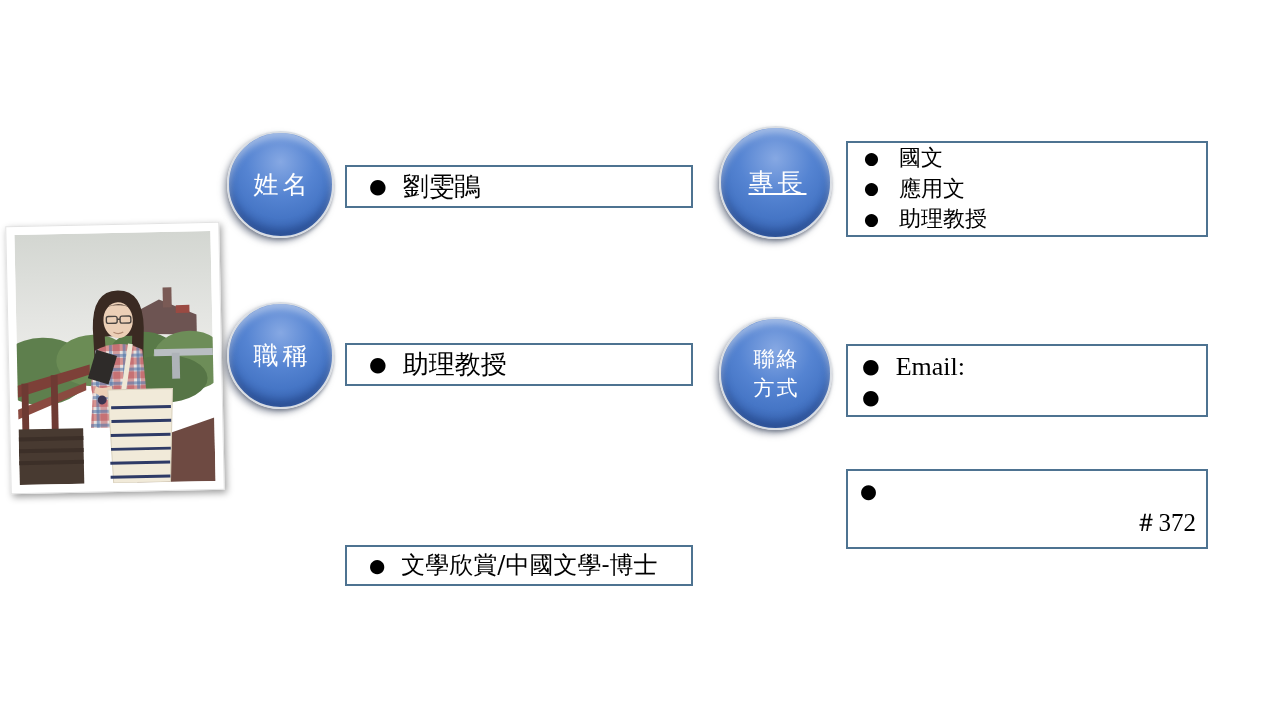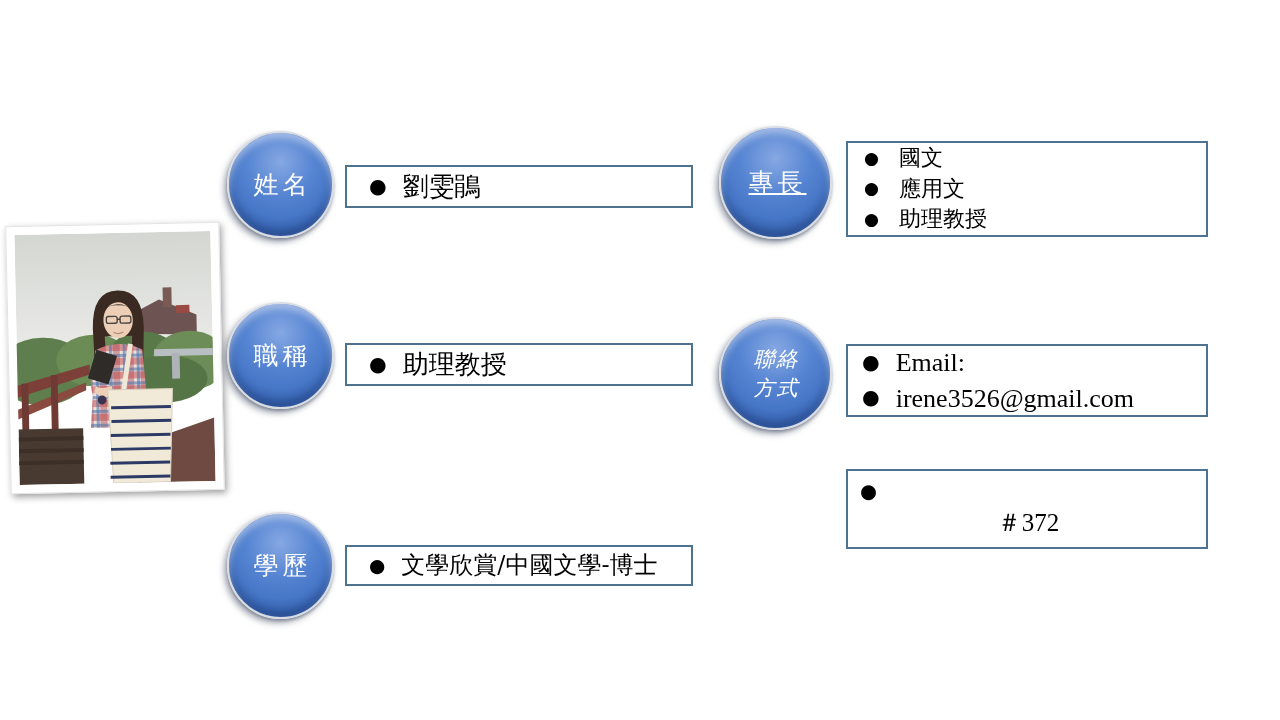--- a/index.html
+++ b/index.html
@@ -25,21 +25,21 @@
     border:2px solid #d9dde3;
     box-shadow:-3px 4px 6px rgba(85,95,115,0.55),
                0 2px 3px rgba(70,80,100,0.4),
                inset 0 5px 7px rgba(255,255,255,0.45),
                inset 0 -7px 9px rgba(15,40,95,0.38);
     color:#ffffff; display:flex; flex-direction:column;
     align-items:center; justify-content:center;
     letter-spacing:4px; text-indent:4px;
     font-size:25px;
   }
-  .badge.small-text { font-size:21px; letter-spacing:2px; text-indent:2px; line-height:1.35;font-style:italic; }
+  .badge.small-text { font-size:21px; letter-spacing:2px; text-indent:2px; line-height:1.35; }
   .badge-name      { left:227px; top:131px; width:107px; height:107px; }
   .badge-title     { left:227px; top:302px; width:107px; height:107px; }
   .badge-education { left:227px; top:512px; width:107px; height:107px; }
   .badge-specialty { left:719px; top:126px; width:113px; height:113px;text-decoration:underline; }
   .badge-contact   { left:719px; top:317px; width:113px; height:113px; }
 
   
   .info-box {
     position:absolute; background:#ffffff;
     border:2px solid #4e7391;
@@ -54,21 +54,21 @@
   .box-phone     { left:846px; top:469px; width:362px; height:80px;  font-size:25px; padding:0 10px 0 12px; }
 
   .bullet-line { display:flex; align-items:center; line-height:1.38; }
   .bullet {
     display:inline-block; flex:0 0 auto;
     margin-right:16px; font-size:0.78em;
     font-family:"DejaVu Sans","Liberation Sans",sans-serif;
   }
   .box-specialty .bullet { margin-right:20px; }
   .serif-latin { font-family:"Liberation Serif","DejaVu Serif",serif; }
-  .line-right { text-align:center; line-height:1.35; }
+  .line-right { text-align:right; line-height:1.35; }
 </style>
 </head>
 <body>
 
 <div class="slide">
 
   <div class="photo-frame">
     <svg viewBox="0 0 200 252" preserveAspectRatio="none">
       <defs>
         <linearGradient id="sky" x1="0" y1="0" x2="0" y2="1">
@@ -145,23 +145,20 @@
       </g>
     </svg>
   </div>
 
   <div class="badge badge-name">
     <span>姓名</span>
   </div>
   <div class="badge badge-title">
     <span>職稱</span>
   </div>
-  <div class="badge badge-education">
-    <span>學歷</span>
-  </div>
 
   <div class="badge badge-specialty">
     <span>專長</span>
   </div>
   <div class="badge badge-contact small-text">
     <span>聯絡</span>
     <span>方式</span>
   </div>
 
   <div class="info-box box-name">
@@ -200,21 +197,20 @@
     </div>
   </div>
 
   <div class="info-box box-contact">
     <div class="bullet-line serif-latin">
       <span class="bullet">●</span>
       <span>Email:</span>
     </div>
     <div class="bullet-line serif-latin">
       <span class="bullet">●</span>
-      <span>irene3526@gmail.com</span>
     </div>
   </div>
 
   <div class="info-box box-phone">
     <div class="bullet-line">
       <span class="bullet">●</span>
     </div>
     <div class="line-right serif-latin">＃372</div>
   </div>
 

